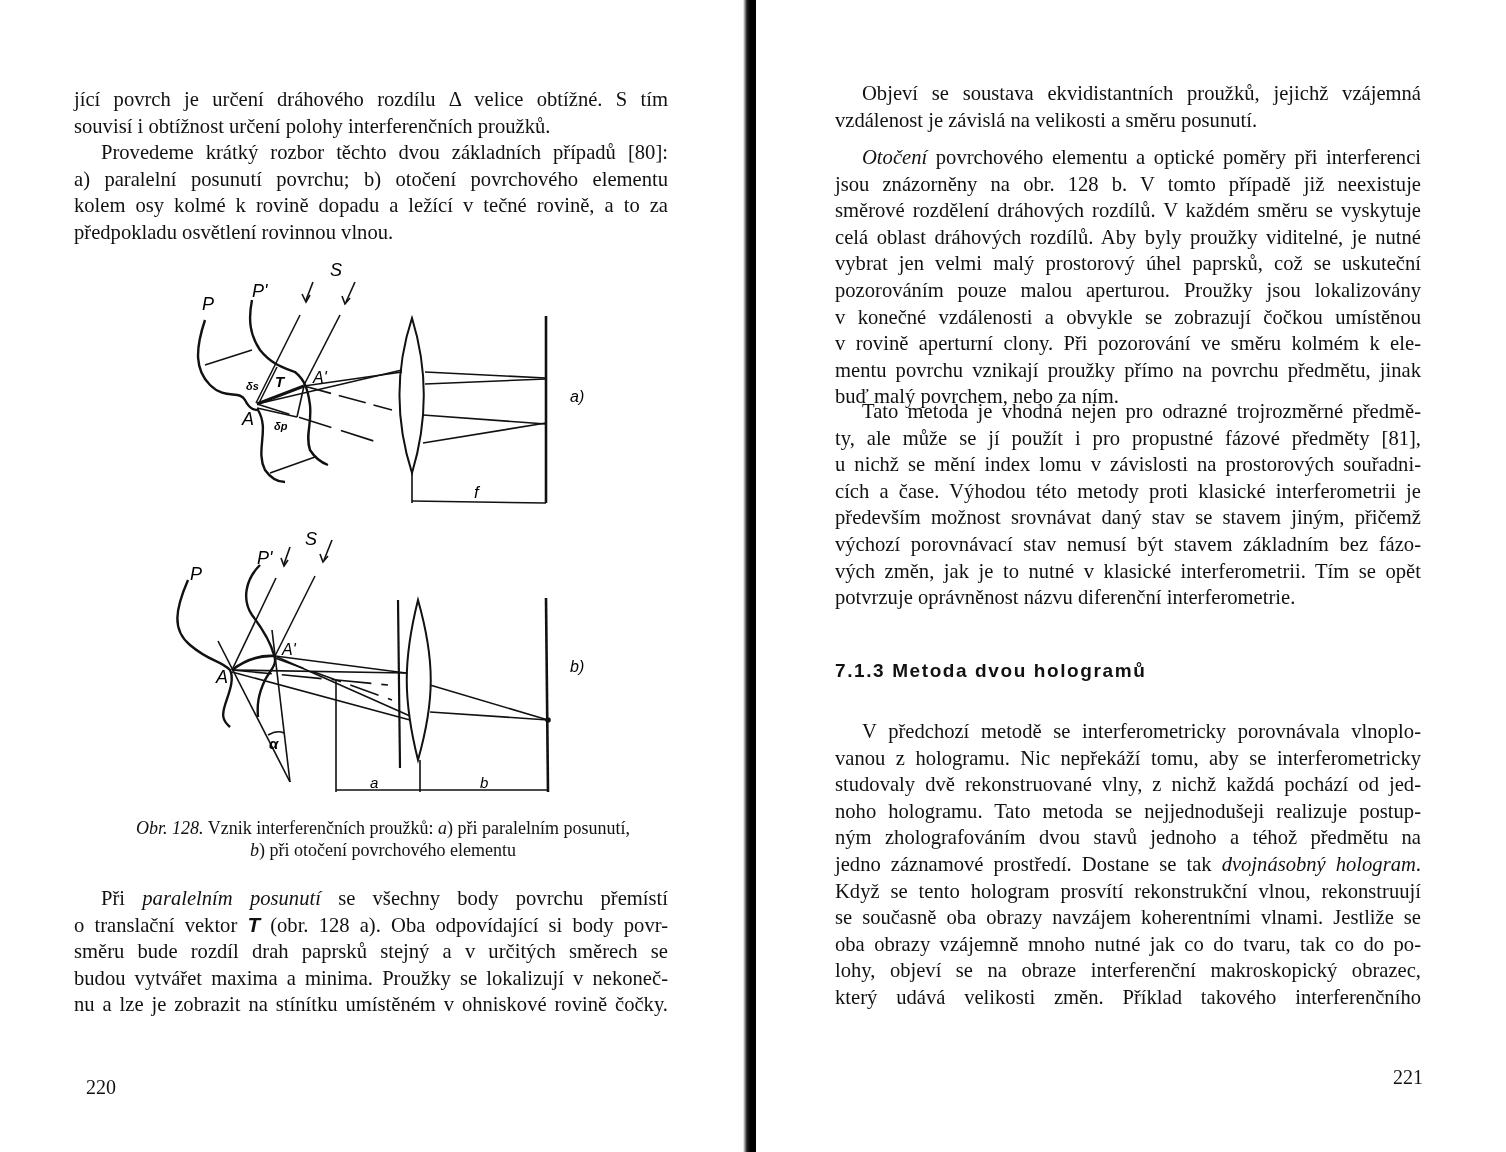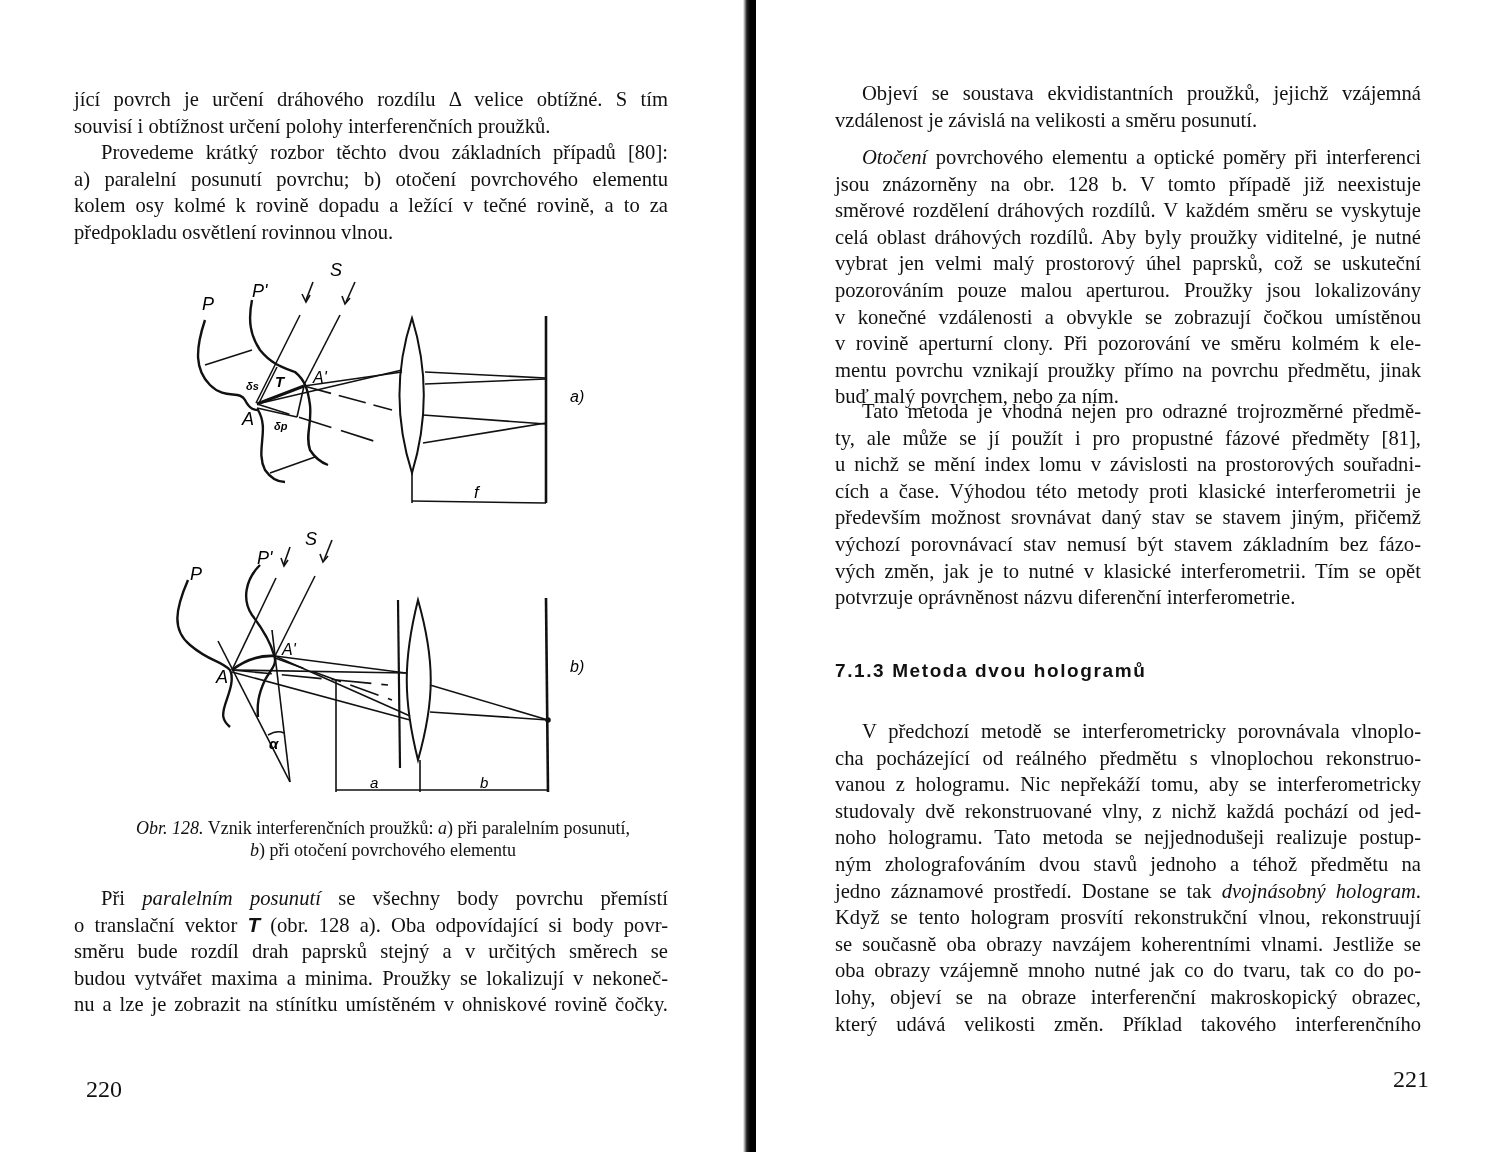--- a/index.html
+++ b/index.html
@@ -14,21 +14,21 @@
   .left-page .text { left: 74px; width: 594px; }
   .right-page .text { left: 78px; width: 586px; }
   .text .line { display: block; text-align: justify; text-align-last: justify; white-space: nowrap; }
   .text .line.end { text-align-last: left; }
   .text .line.ind { padding-left: 27px; }
   i, .it { font-style: italic; }
   b.vec { font-family: "Liberation Sans", sans-serif; font-style: italic; font-weight: bold; }
   .caption { position: absolute; left: 86px; width: 594px; top: 817px; font-size: 18px; line-height: 22px;
              text-align: center; }
   .caption .it { font-style: italic; }
-  .pagenum { position: absolute; font-size: 24px; }
+  .pagenum { position: absolute; font-size: 20px; }
   .heading { position: absolute; left: 78px; top: 660px; font-family: "Liberation Sans", "DejaVu Sans", sans-serif;
              font-weight: bold; font-size: 19px; letter-spacing: 1.6px; }
   svg.fig { position: absolute; overflow: visible; }
   svg.fig text { font-family: "Liberation Sans", sans-serif; font-style: italic; }
 </style>
 </head>
 <body>
 
 <div class="page left-page">
 
@@ -198,21 +198,20 @@
     <span class="line">především možnost srovnávat daný stav se stavem jiným, přičemž</span>
     <span class="line">výchozí porovnávací stav nemusí být stavem základním bez fázo-</span>
     <span class="line">vých změn, jak je to nutné v klasické interferometrii. Tím se opět</span>
     <span class="line end">potvrzuje oprávněnost názvu diferenční interferometrie.</span>
   </div>
 
   <div class="heading">7.1.3 Metoda dvou hologramů</div>
 
   <div class="text" style="top:718px;">
     <span class="line ind">V předchozí metodě se interferometricky porovnávala vlnoplo-</span>
-    <span class="line">cha pocházející od reálného předmětu s vlnoplochou rekonstruo-</span>
     <span class="line">vanou z hologramu. Nic nepřekáží tomu, aby se interferometricky</span>
     <span class="line">studovaly dvě rekonstruované vlny, z nichž každá pochází od jed-</span>
     <span class="line">noho hologramu. Tato metoda se nejjednodušeji realizuje postup-</span>
     <span class="line">ným zholografováním dvou stavů jednoho a téhož předmětu na</span>
     <span class="line"><span>jedno záznamové prostředí. Dostane se tak </span><i>dvojnásobný hologram</i><span>.</span></span>
     <span class="line">Když se tento hologram prosvítí rekonstrukční vlnou, rekonstruují</span>
     <span class="line">se současně oba obrazy navzájem koherentními vlnami. Jestliže se</span>
     <span class="line">oba obrazy vzájemně mnoho nutné jak co do tvaru, tak co do po-</span>
     <span class="line">lohy, objeví se na obraze interferenční makroskopický obrazec,</span>
     <span class="line">který udává velikosti změn. Příklad takového interferenčního</span>

